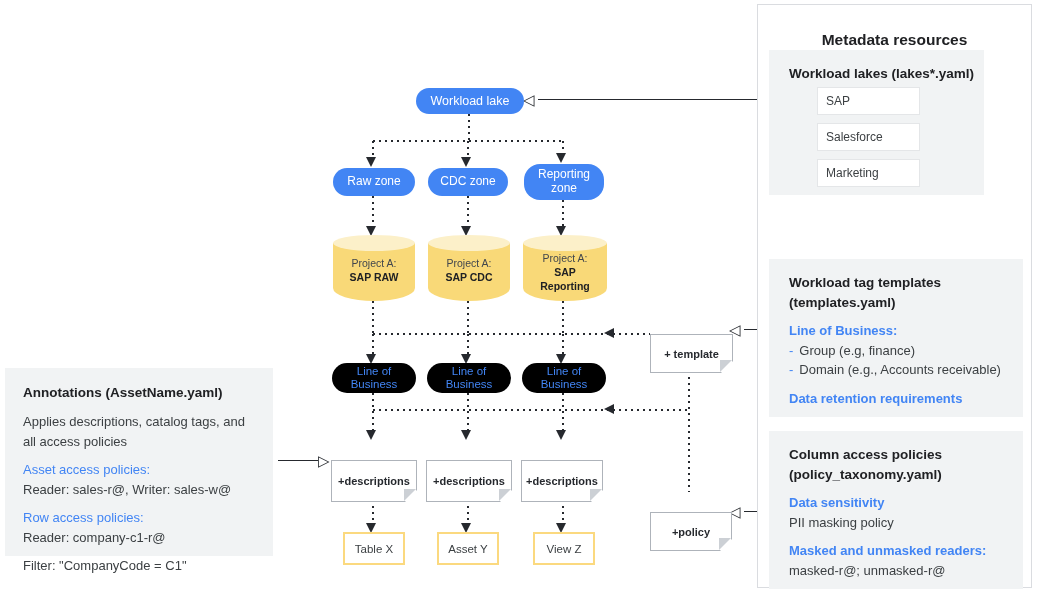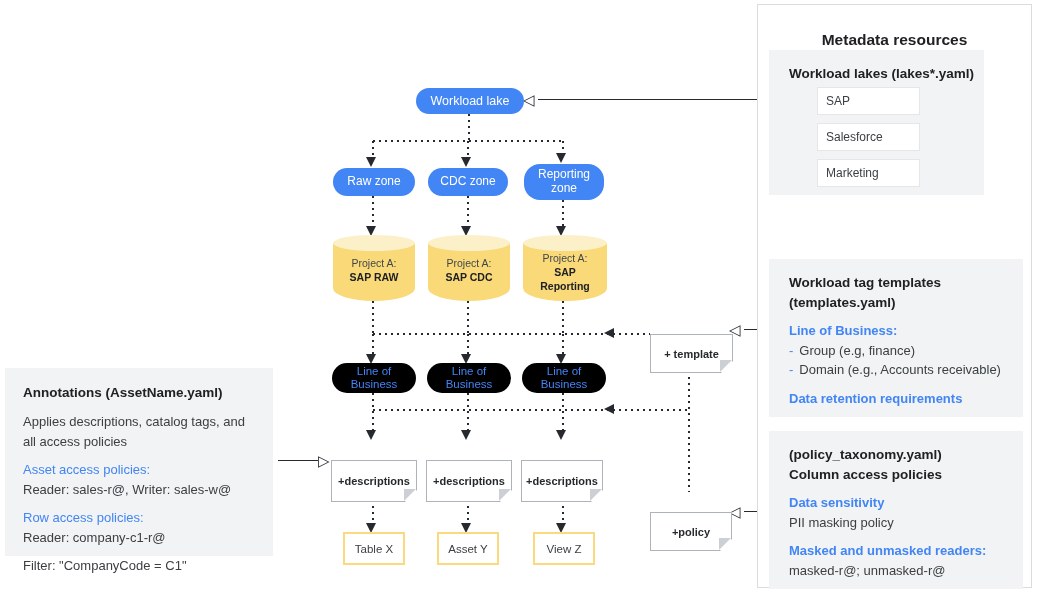--- a/index.html
+++ b/index.html
@@ -215,22 +215,22 @@
         </div>
       <div class="li">
           <span class="dash">-</span>
           <span>Domain (e.g., Accounts receivable)</span>
         </div>
       <div class="blue mt">Data retention requirements</div>
     </div>
 
     <div class="sect colpol">
       <div class="hd">
+        <div>Column access policies</div>
         <div>(policy_taxonomy.yaml)</div>
-        <div>Column access policies</div>
       </div>
       <div class="blue mt">Data sensitivity</div>
       <div>PII masking policy</div>
       <div class="blue mt">Masked and unmasked readers:</div>
       <div>masked-r@; unmasked-r@</div>
     </div>
   </div>
 
 </div>
 

